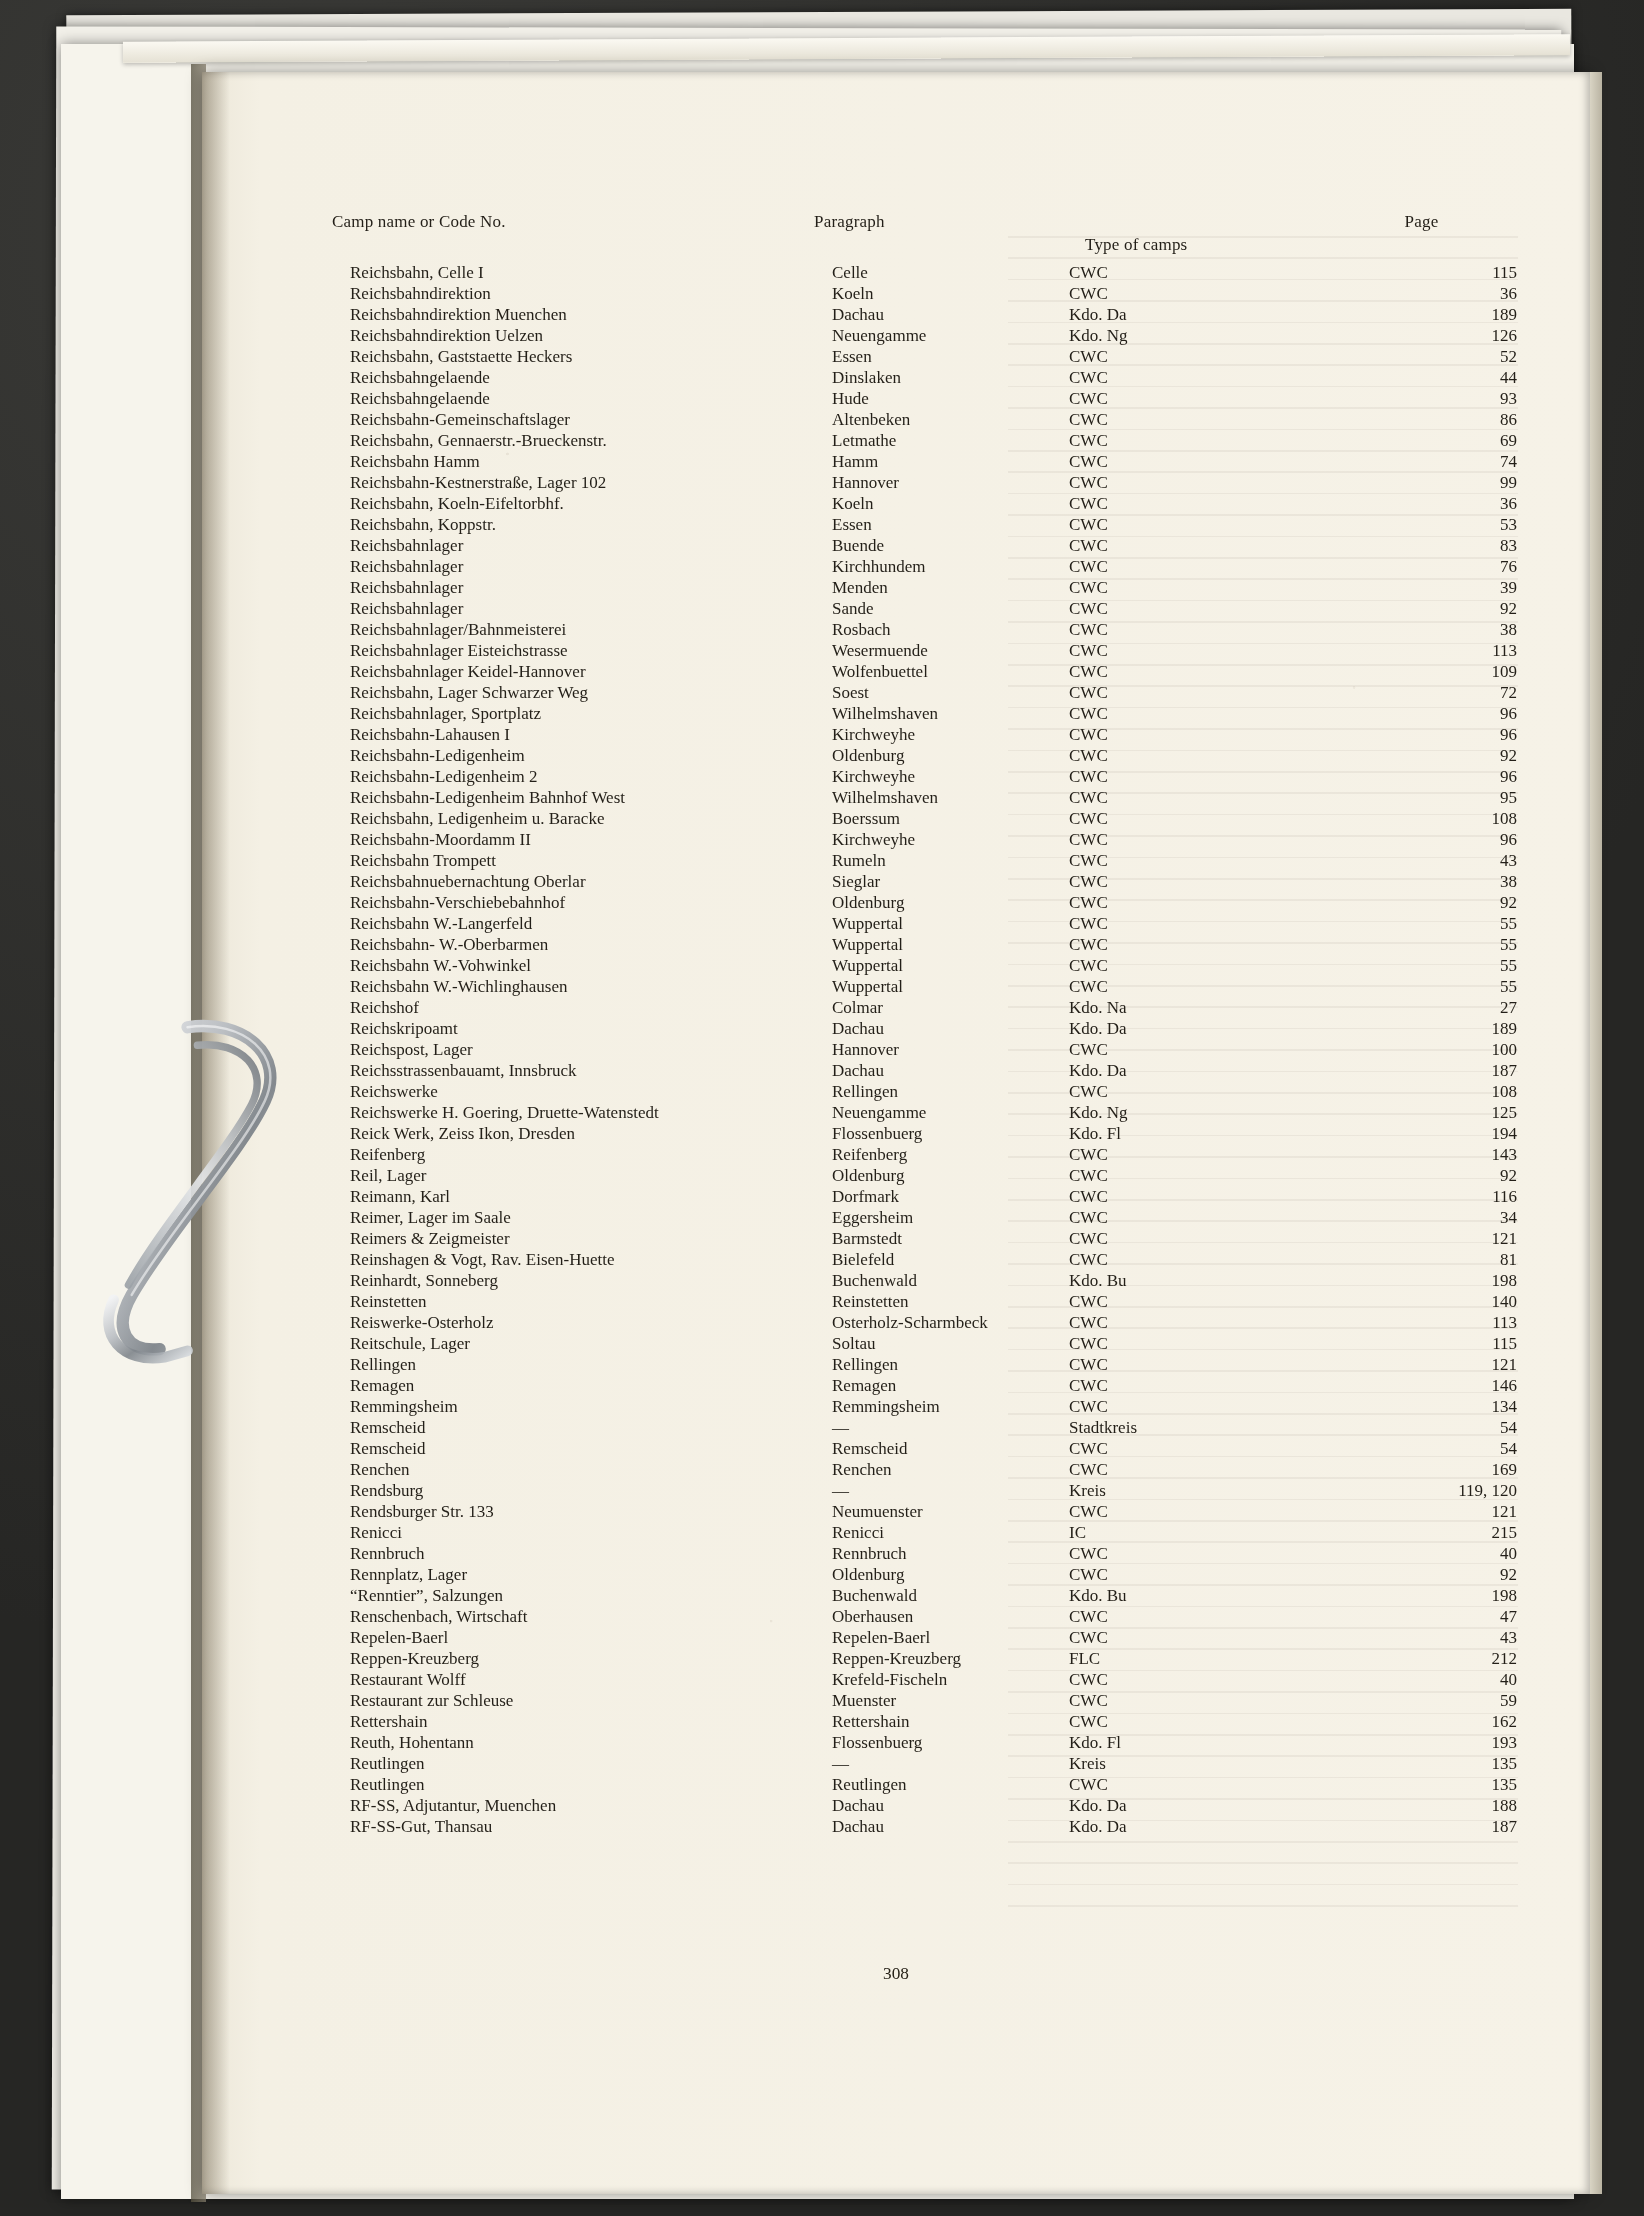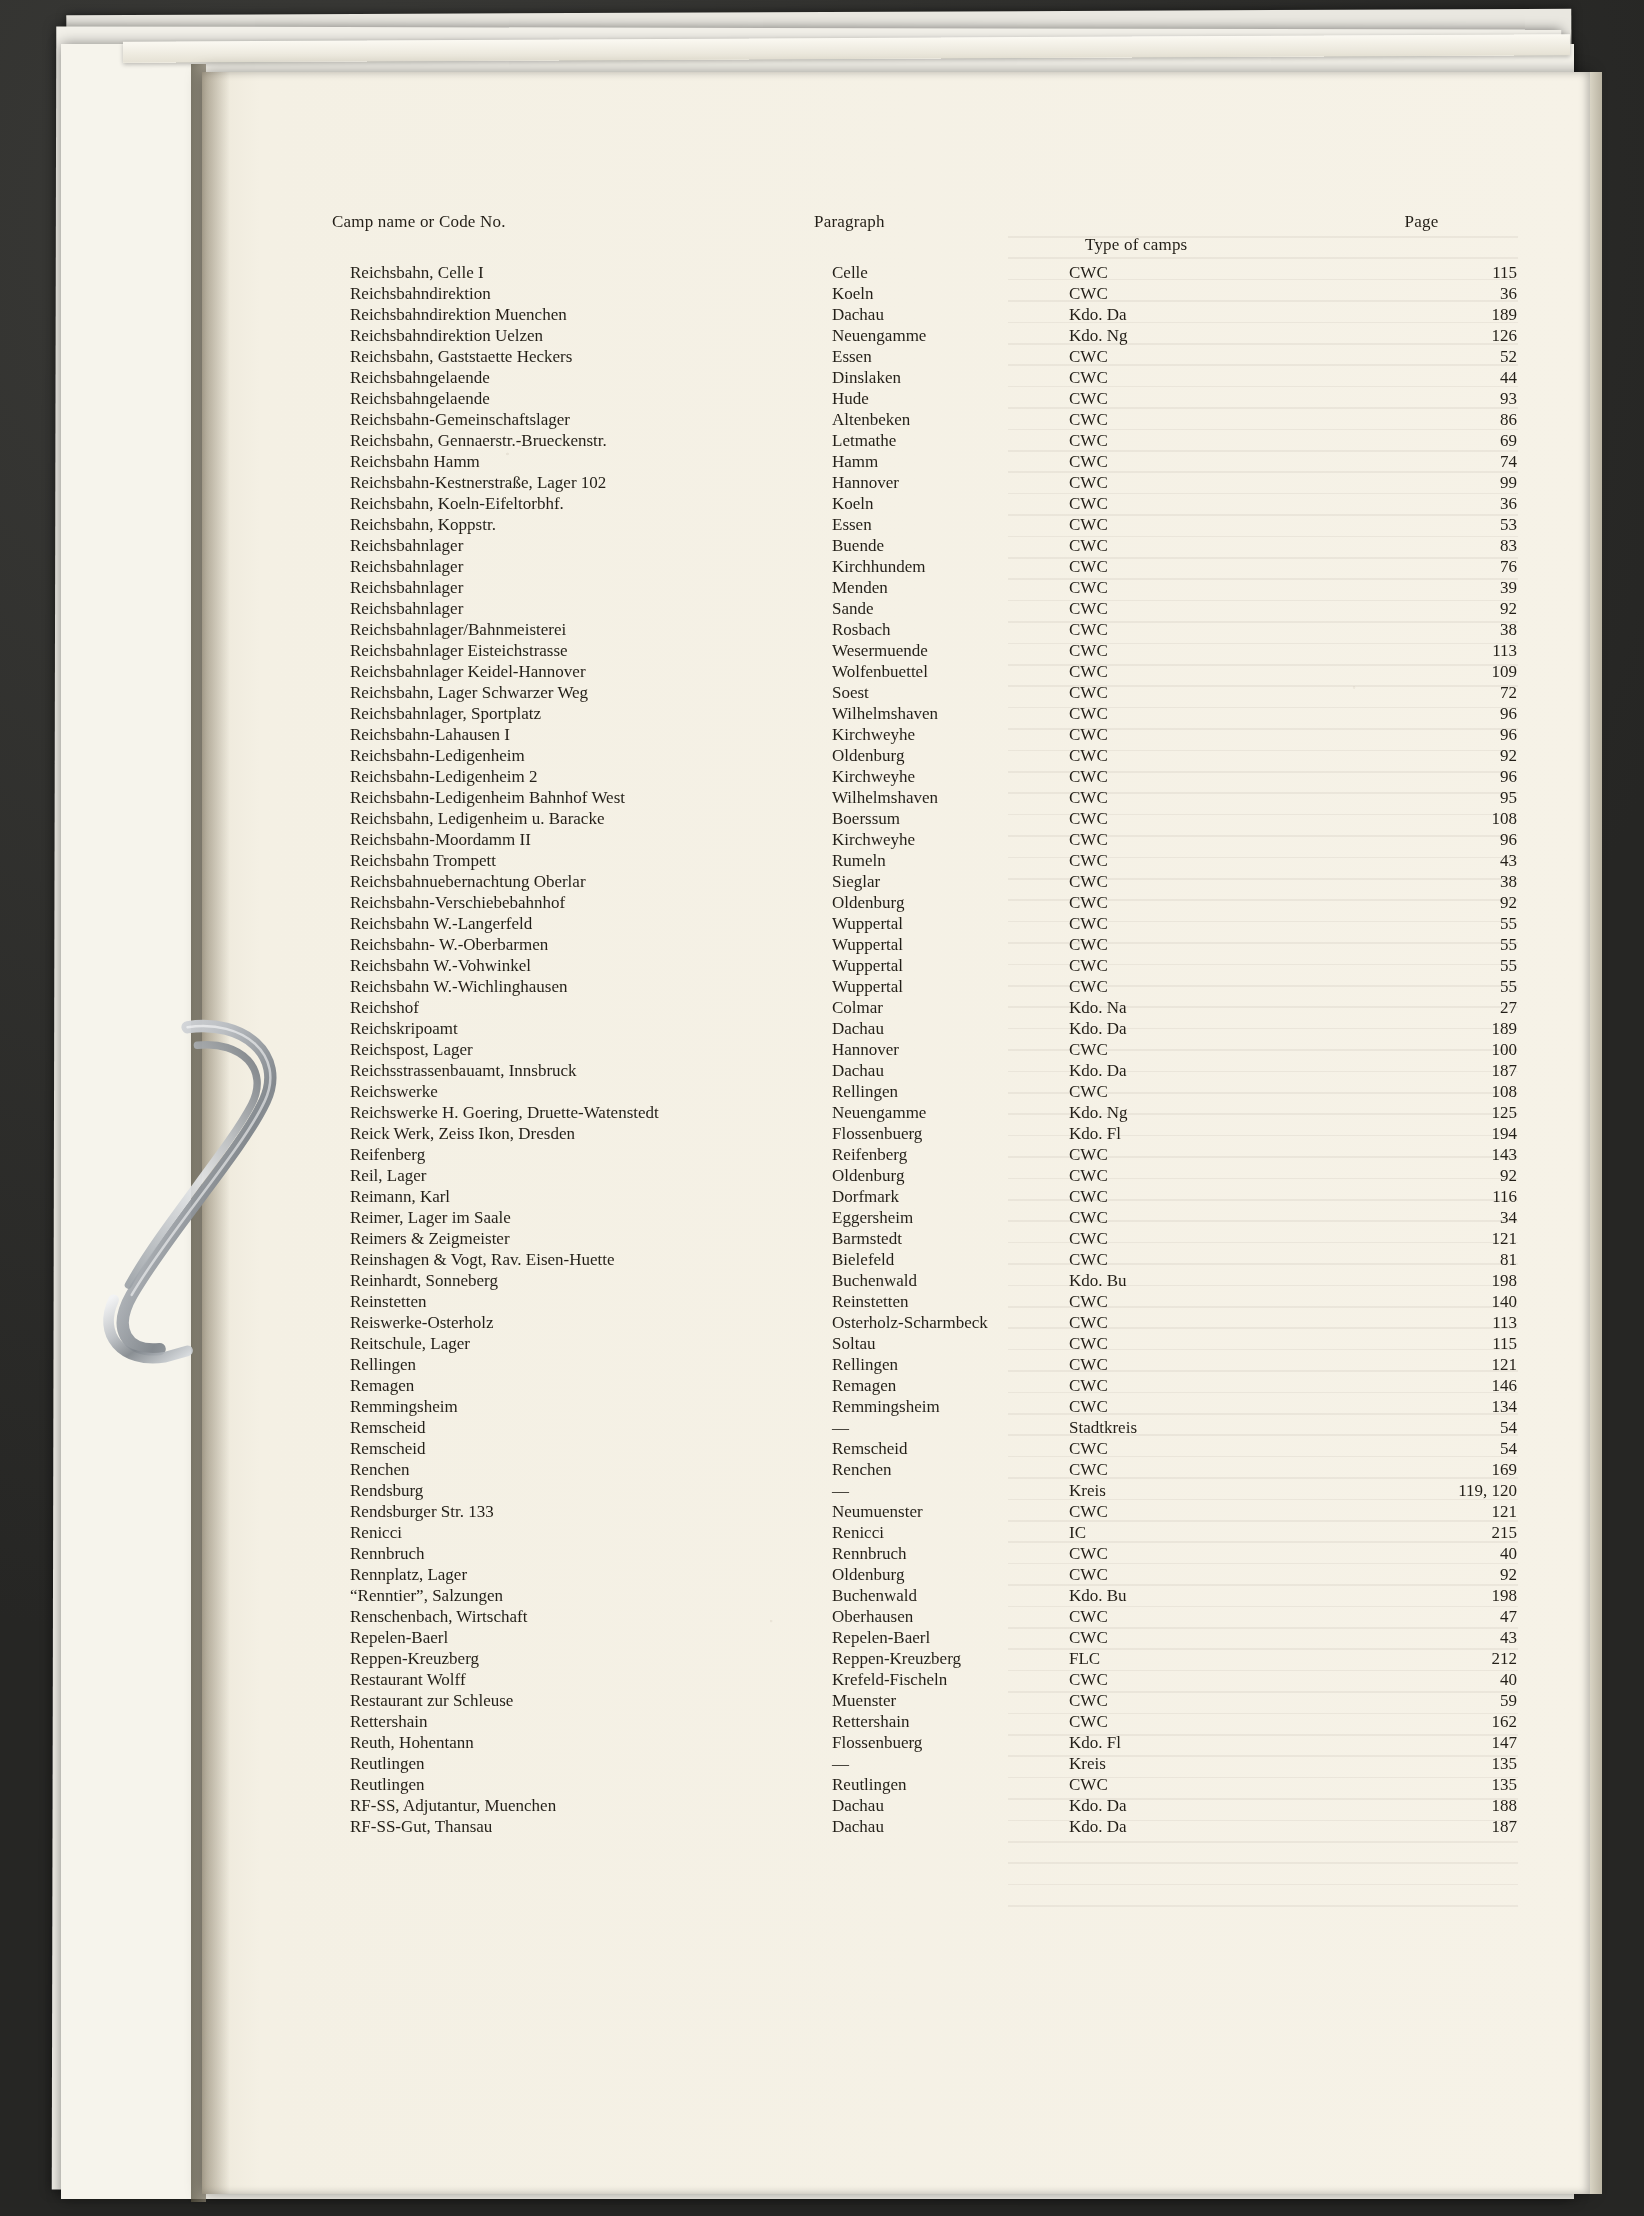--- a/index.html
+++ b/index.html
@@ -624,21 +624,21 @@
         <div class="row">
           <span class="c-name">Rettershain</span>
           <span class="c-para">Rettershain</span>
           <span class="c-type">CWC</span>
           <span class="c-page">162</span>
         </div>
         <div class="row">
           <span class="c-name">Reuth, Hohentann</span>
           <span class="c-para">Flossenbuerg</span>
           <span class="c-type">Kdo. Fl</span>
-          <span class="c-page">147</span>
+          <span class="c-page">193</span>
         </div>
         <div class="row">
           <span class="c-name">Reutlingen</span>
           <span class="c-para">—</span>
           <span class="c-type">Kreis</span>
           <span class="c-page">135</span>
         </div>
         <div class="row">
           <span class="c-name">Reutlingen</span>
           <span class="c-para">Reutlingen</span>
@@ -652,20 +652,21 @@
           <span class="c-page">188</span>
         </div>
         <div class="row">
           <span class="c-name">RF-SS-Gut, Thansau</span>
           <span class="c-para">Dachau</span>
           <span class="c-type">Kdo. Da</span>
           <span class="c-page">187</span>
         </div>
       </div>
 
+    <div class="folio">308</div>
   </div>
 </div>
 
 <svg class="clip" viewBox="0 0 330 430">
   <defs>
     <linearGradient id="metal" x1="0" y1="0" x2="1" y2="1">
       <stop offset="0%" stop-color="#f2f3f5"></stop>
       <stop offset="35%" stop-color="#b9bdc2"></stop>
       <stop offset="60%" stop-color="#7e848a"></stop>
       <stop offset="100%" stop-color="#d9dde1"></stop>

